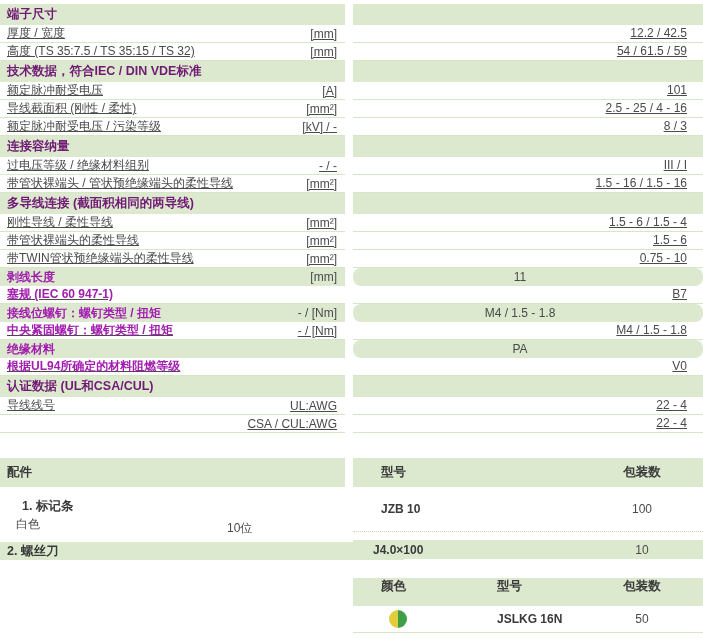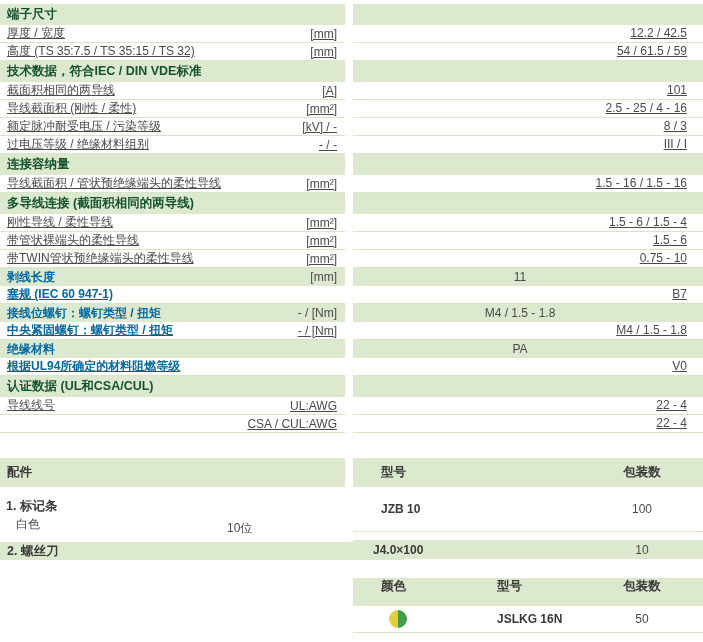--- a/index.html
+++ b/index.html
@@ -10,38 +10,38 @@
   
   .spec{margin-top:4px;}
   .row{display:flex;}
   .cl{width:345px;box-sizing:border-box;display:flex;justify-content:space-between;align-items:center;padding:0 8px 0 7px;}
   .gap{width:8px;flex:0 0 8px;}
   .cr{width:350px;box-sizing:border-box;text-align:center;padding-right:16px;font-size:12px;}
   .lbl{font-size:12px;white-space:nowrap;}
   .unit{font-size:12px;white-space:nowrap;}
   .band{height:21px;}
   .band .cl,.band .cr{background:#dce9cf;}
-  .band .lbl{font-weight:bold;font-size:12.5px;color:#14532d;}
+  .band .lbl{font-weight:bold;font-size:12.5px;color:#701a75;}
   .band .cr{line-height:21px;}
   .data{height:18px;text-decoration:underline;}
   .data .cl,.data .cr{border-bottom:1px solid #d8e6c8;}
   .data .cr{line-height:17px;text-align:right;}
   .gdata{height:18px;}
   .gdata .cl,.gdata .cr{background:#dce9cf;}
-  .gdata .cr{line-height:18px;}
-  .gdata .lbl,.bold-label .lbl{font-weight:bold;color:#0369a1;}
+  .gdata .cr{line-height:18px;border-radius:8px;}
+  .gdata .lbl,.bold-label .lbl{font-weight:bold;color:#a21caf;}
   
   .bottom{position:relative;height:184px;margin-top:25px;font-size:12px;}
   .bb{position:absolute;box-sizing:border-box;}
   .greenband{background:#dce9cf;}
   .th{font-weight:bold;color:#3a3a3a;font-size:12.5px;}
   .bold{font-weight:bold;color:#3a3a3a;}
   .acc-band{left:0;top:0;width:345px;height:29px;line-height:29px;padding-left:7px;}
   .t1-band{left:353px;top:0;width:350px;height:29px;display:flex;align-items:center;justify-content:space-between;padding-left:28px;}
-  .acc-item-title{left:0;top:40px;padding-left:6px;font-weight:bold;color:#3a3a3a;font-size:12.5px;}
+  .acc-item-title{left:0;top:40px;padding-left:22px;font-weight:bold;color:#3a3a3a;font-size:12.5px;}
   .acc-item-row{left:0;top:58px;width:345px;height:16px;}
   .acc-item-row .variant{padding-left:16px;}
   .acc-item-row .spec{position:absolute;left:227px;top:0;}
   .t1-row1{left:353px;top:29px;width:350px;height:45px;display:flex;align-items:center;justify-content:space-between;padding-left:28px;border-bottom:1px dotted #c5d8b2;}
   .acc-band2{left:0;top:84px;width:404px;height:18px;line-height:18px;padding-left:7px;font-size:12.5px;font-weight:bold;color:#3a3a3a;}
   .t1-row2{left:353px;top:82px;width:350px;height:19px;display:flex;align-items:center;justify-content:space-between;padding-left:20px;}
   .pack{width:96px;flex:0 0 96px;text-align:center;padding-right:26px;box-sizing:border-box;}
   .t2-band{left:353px;top:120px;width:350px;height:28px;display:flex;align-items:flex-start;}
   .t2-row{left:353px;top:148px;width:350px;height:27px;display:flex;align-items:center;border-bottom:1px solid #d8e6c8;}
   .c1{width:144px;flex:0 0 144px;padding-left:28px;box-sizing:border-box;}
@@ -88,21 +88,21 @@
       <div class="cl">
           <span class="lbl">技术数据，符合IEC / DIN VDE标准</span>
           <span class="unit"></span>
         </div>
       <div class="gap"></div>
         <div class="cr"></div>
     </div>
 
     <div class="row data">
       <div class="cl">
-          <span class="lbl">截面积相同的两导线</span>
+          <span class="lbl">额定脉冲耐受电压</span>
           <span class="unit">[A]</span>
         </div>
       <div class="gap"></div>
         <div class="cr">101</div>
     </div>
 
     <div class="row data">
       <div class="cl">
           <span class="lbl">导线截面积 (刚性 / 柔性)</span>
           <span class="unit">[mm²]</span>
@@ -113,41 +113,41 @@
 
     <div class="row data">
       <div class="cl">
           <span class="lbl">额定脉冲耐受电压 / 污染等级</span>
           <span class="unit">[kV] / -</span>
         </div>
       <div class="gap"></div>
         <div class="cr">8 / 3</div>
     </div>
 
+    <div class="row band">
+      <div class="cl">
+          <span class="lbl">连接容纳量</span>
+          <span class="unit"></span>
+        </div>
+      <div class="gap"></div>
+        <div class="cr"></div>
+    </div>
+
     <div class="row data">
       <div class="cl">
           <span class="lbl">过电压等级 / 绝缘材料组别</span>
           <span class="unit">- / -</span>
         </div>
       <div class="gap"></div>
         <div class="cr">III / I</div>
     </div>
 
-    <div class="row band">
-      <div class="cl">
-          <span class="lbl">连接容纳量</span>
-          <span class="unit"></span>
-        </div>
-      <div class="gap"></div>
-        <div class="cr"></div>
-    </div>
-
-    <div class="row data">
-      <div class="cl">
-          <span class="lbl">导线截面积 / 管状预绝缘端头的柔性导线</span>
+    <div class="row data">
+      <div class="cl">
+          <span class="lbl">带管状裸端头 / 管状预绝缘端头的柔性导线</span>
           <span class="unit">[mm²]</span>
         </div>
       <div class="gap"></div>
         <div class="cr">1.5 - 16 / 1.5 - 16</div>
     </div>
 
     <div class="row band">
       <div class="cl">
           <span class="lbl">多导线连接 (截面积相同的两导线)</span>
           <span class="unit"></span>

